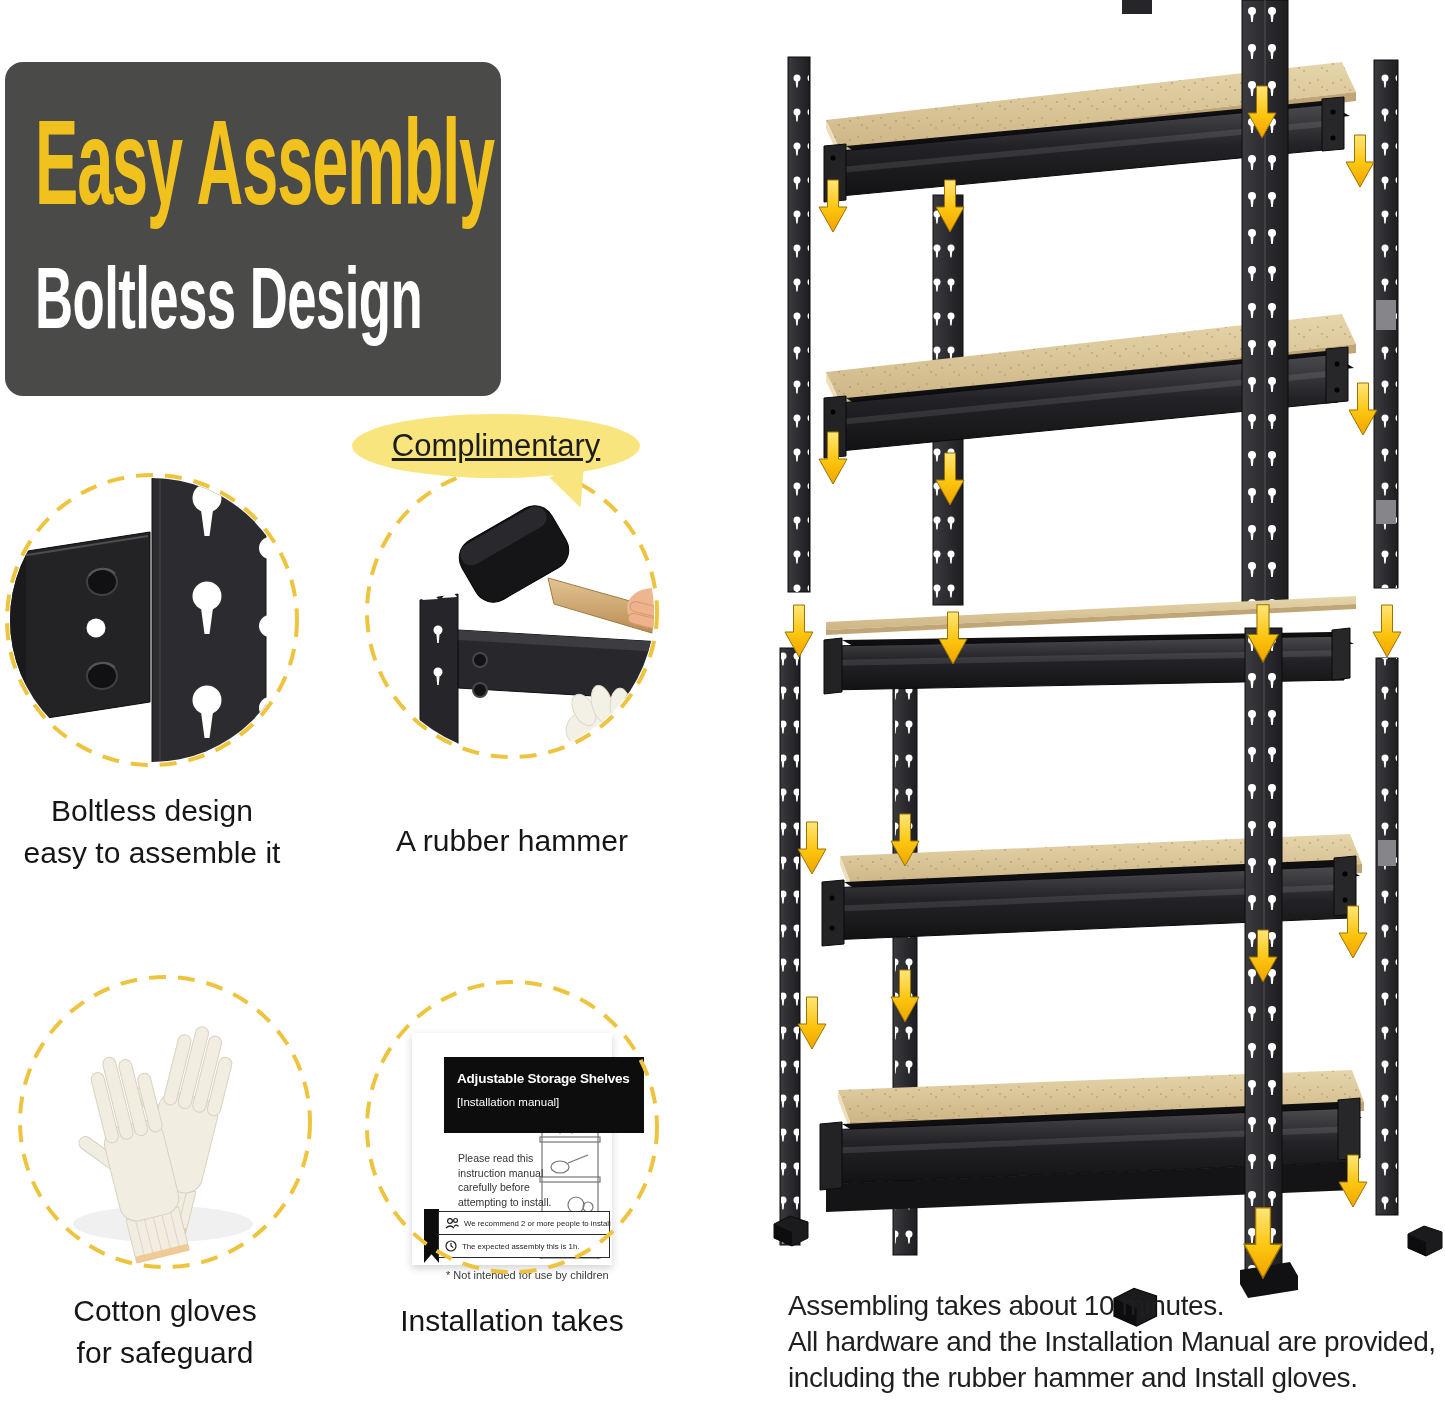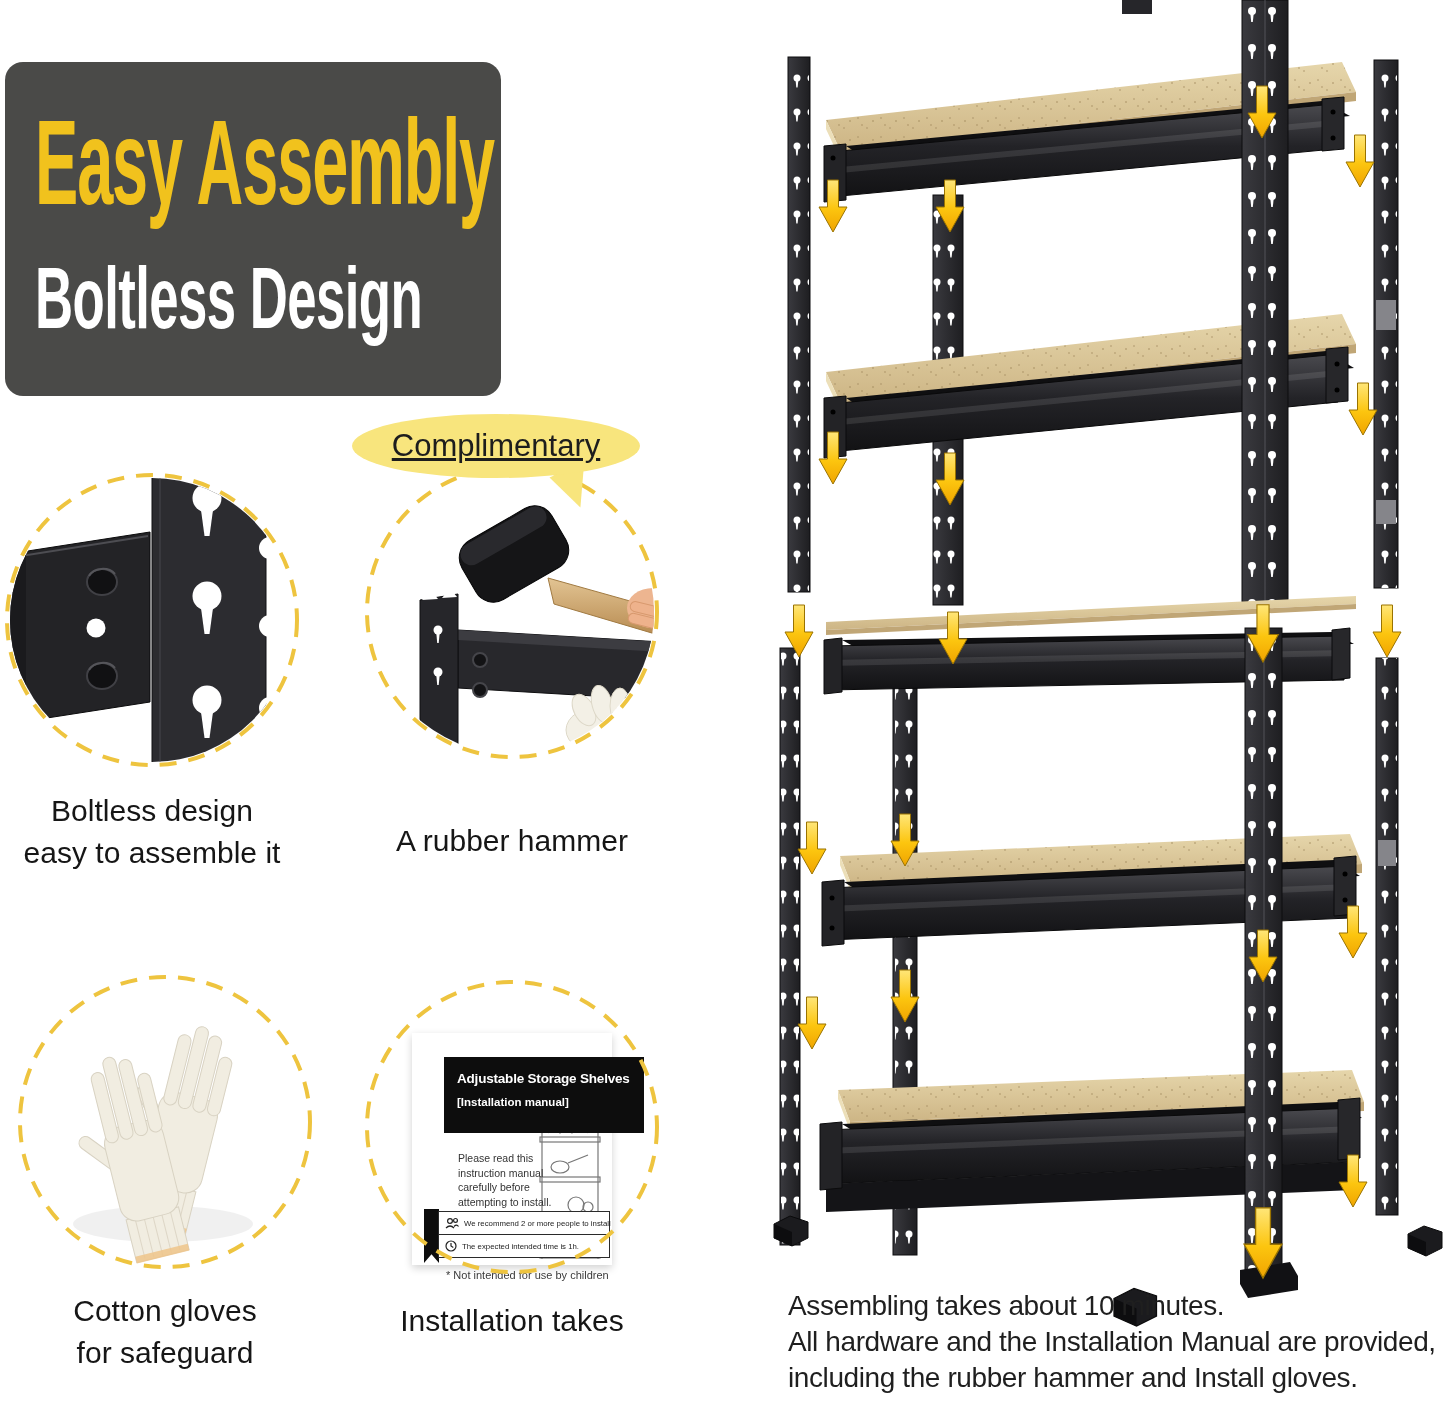--- a/index.html
+++ b/index.html
@@ -26,21 +26,21 @@
           border-radius:50%;text-align:center;line-height:64px;font-size:31px;color:#1d1d1d;z-index:6;text-decoration:underline;}
   .bubble-tail{position:absolute;left:556px;top:468px;width:0;height:0;z-index:5;
           border-left:16px solid transparent;border-right:22px solid transparent;
           border-top:40px solid #f8e57d;transform:rotate(-24deg);}
 
   
   .manual-page{position:absolute;left:50px;top:56px;width:200px;height:232px;background:#fff;
           box-shadow:0 3px 8px rgba(0,0,0,.18);z-index:2;}
   .mp-header{position:absolute;left:0;top:24px;width:100%;height:76px;background:#0d0d0d;color:#fff;z-index:3;margin-left:32px;}
   .mp-title{margin:14px 0 0 13px;font-size:13.5px;font-weight:bold;letter-spacing:-.2px;}
-  .mp-sub{margin:10px 0 0 13px;font-size:11.5px;font-weight:bold;}
+  .mp-sub{margin:10px 0 0 13px;font-size:11.5px;font-weight:normal;}
   .mp-body{position:absolute;left:10px;top:118px;width:116px;font-size:10.5px;line-height:1.4;color:#333;z-index:3;margin-left:36px;}
   .mp-shelf{position:absolute;right:6px;top:60px;z-index:1;}
   .mp-tips{position:absolute;left:26px;top:178px;width:170px;background:#fff;border:1px solid #2a2a2a;z-index:4;}
   .mp-tip{display:flex;align-items:center;height:22px;border-bottom:1px solid #2a2a2a;}
   .mp-tip:last-child{border-bottom:none;}
   .mp-tip .ticon{margin:0 5px 0 6px;flex:0 0 auto;display:flex;}
   .mp-tip .ttext{font-size:7.8px;color:#222;white-space:nowrap;}
   .mp-bookmark{position:absolute;left:12px;top:176px;width:15px;height:54px;background:#0d0d0d;z-index:3;
           clip-path:polygon(0 0,100% 0,100% 100%,50% 84%,0 100%);}
   .mp-footnote{position:absolute;left:34px;top:236px;font-size:11px;color:#3a3a3a;z-index:4;white-space:nowrap;}
@@ -424,21 +424,21 @@
         </div>
         <div class="mp-tip">
           <span class="ticon">
             <svg width="12" height="12" viewBox="0 0 12 12">
                 <g fill="none" stroke="#222" stroke-width="1.2">
               <circle cx="6" cy="6" r="5"></circle>
                   <polyline points="6,3 6,6 8.3,7.4"></polyline>
                 </g>
               </svg>
           </span>
-          <span class="ttext">The expected intended time is 1h.</span>
+          <span class="ttext">The expected assembly this is 1h.</span>
         </div>
       </div>
       <div class="mp-footnote">* Not intended for use by children</div>
     </div>
     <div class="caption" style="top:323px;">
       <div>Installation takes</div>
     </div>
   </div>
 
   <div class="footer-text">

